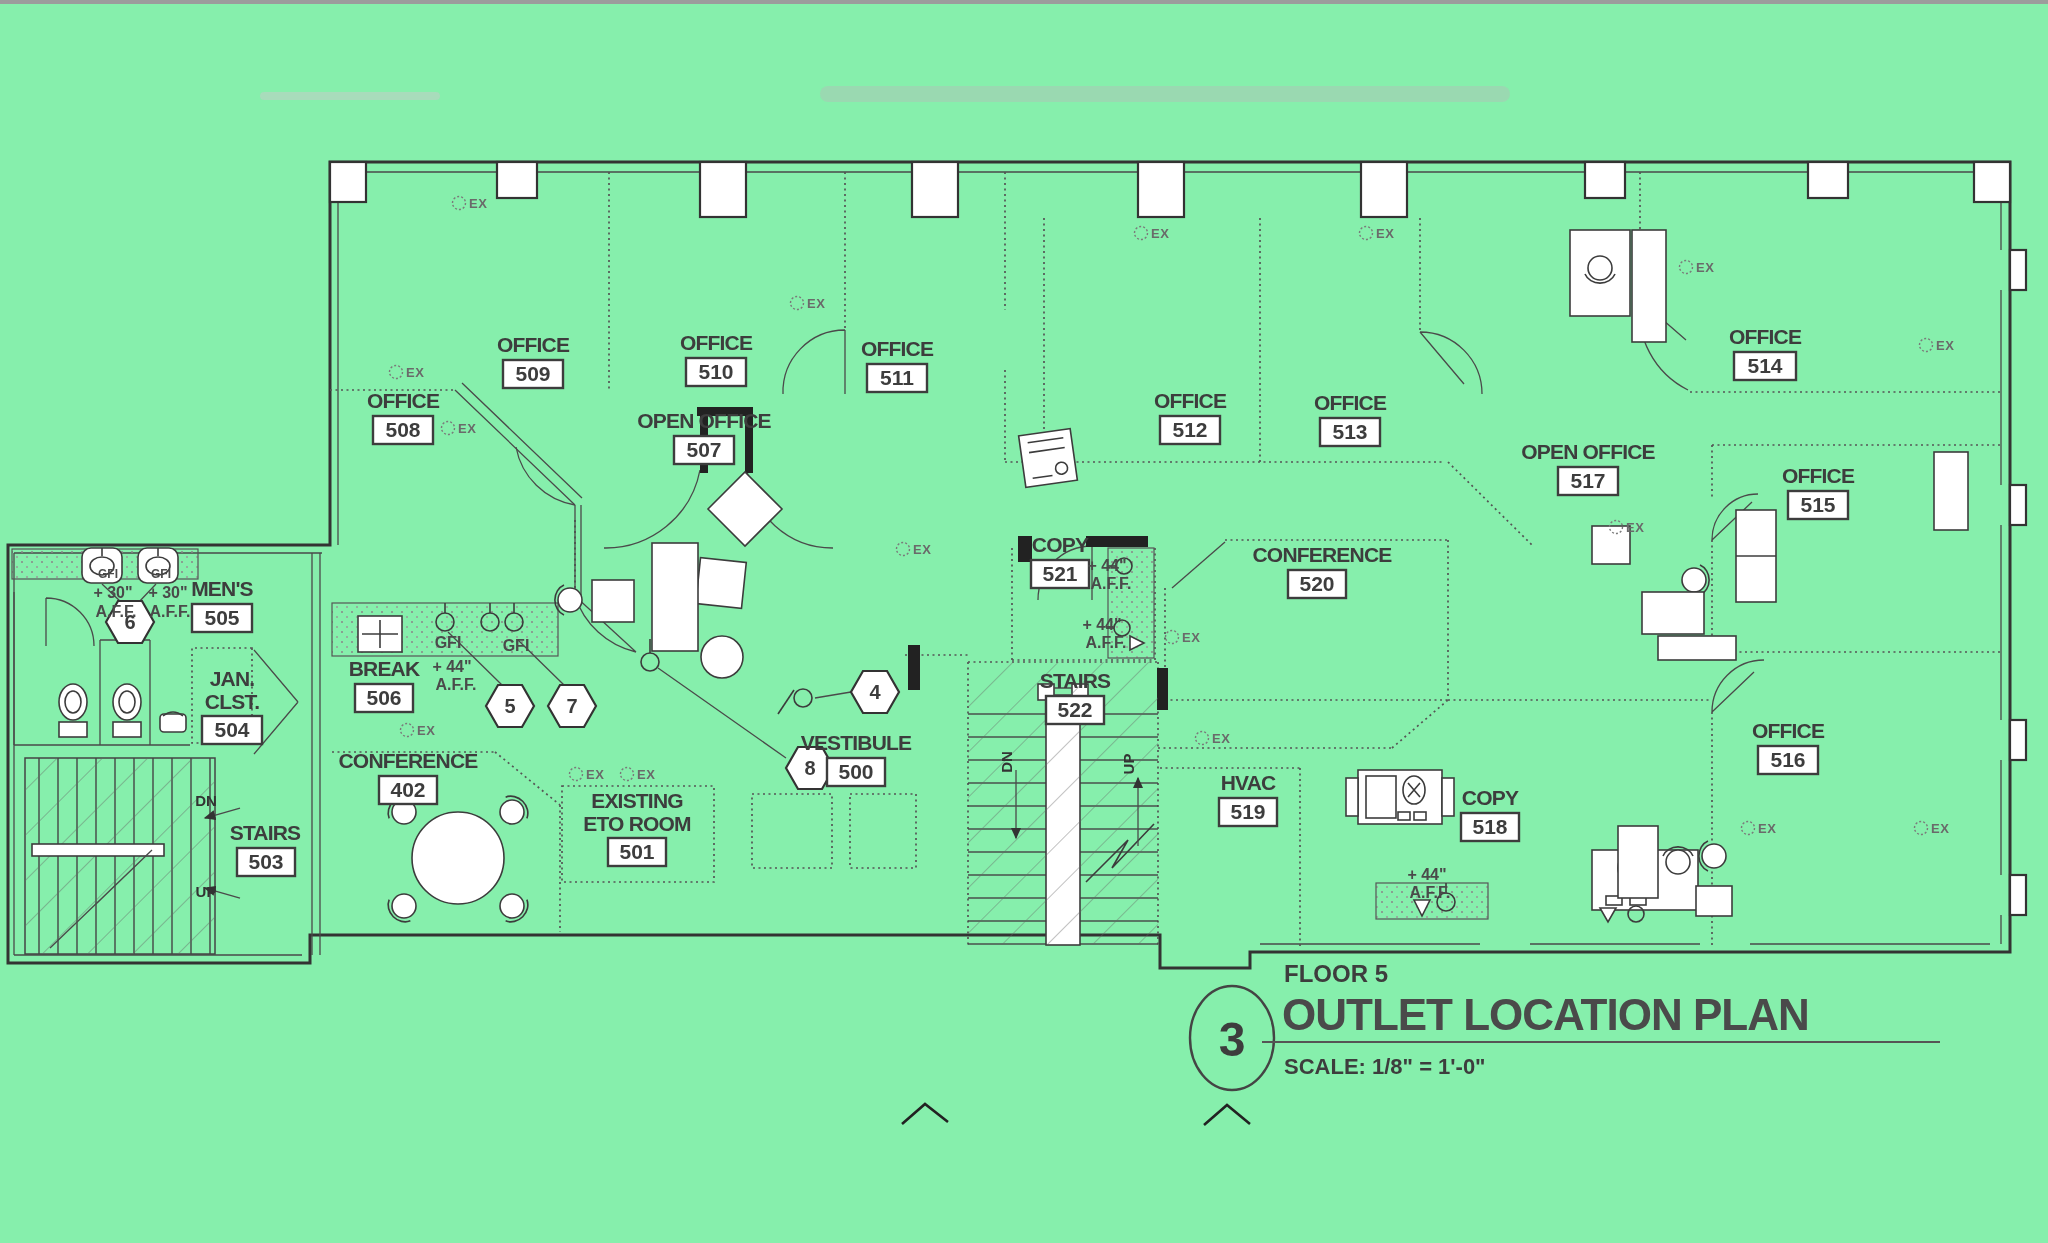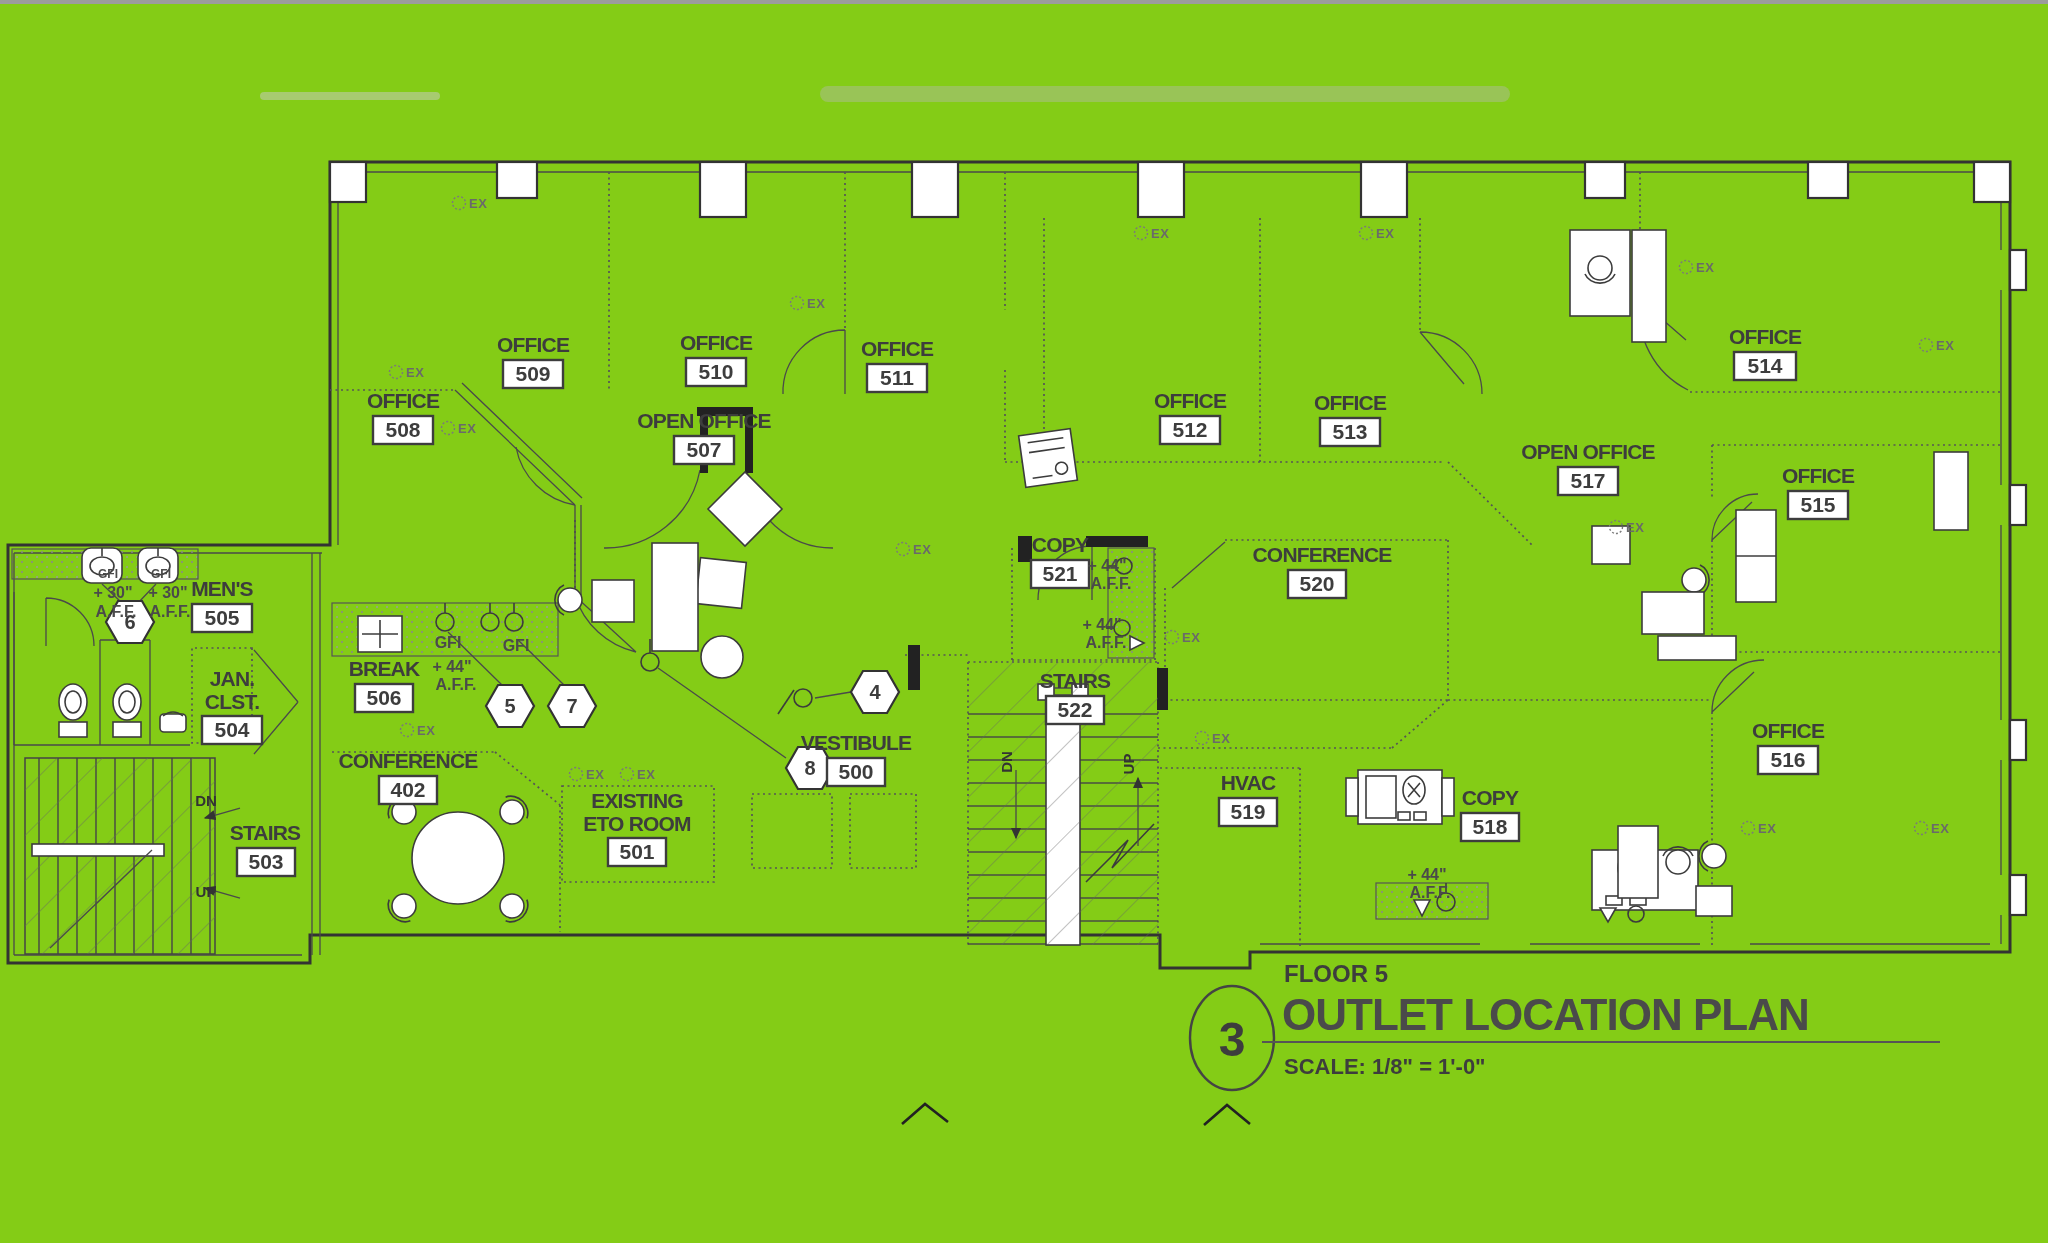--- a/index.html
+++ b/index.html
@@ -1,16 +1,16 @@
 <!DOCTYPE html>
 <html><head>
 <meta charset="utf-8">
 <style>
   html,body{margin:0;padding:0;background:#e8e8e8;}
-  #sheet{position:relative;width:2048px;height:1243px;background:#84cc16;overflow:hidden;
+  #sheet{position:relative;width:2048px;height:1243px;background:#86efac;overflow:hidden;
          font-family:"Liberation Sans",sans-serif;}
   svg{position:absolute;left:0;top:0;}
   svg text{font-family:"Liberation Sans",sans-serif;font-weight:bold;fill:#3d3d3d;}
   .rn  {font-size:21px;letter-spacing:-0.8px;text-anchor:middle;}
   .rnum{font-size:21px;text-anchor:middle;}
   .nbox{fill:#fff;stroke:#3d3d3d;stroke-width:2.4;}
   .ann {font-size:16px;text-anchor:middle;fill:#4a4a4a;}
   .ann2{font-size:12px;text-anchor:middle;fill:#4a4a4a;}
   .ex-t{font-size:13px;fill:#6a6a6a;letter-spacing:.5px;}
   .exc {fill:none;stroke:#7a7a7a;stroke-width:1.4;stroke-dasharray:2 2;}

